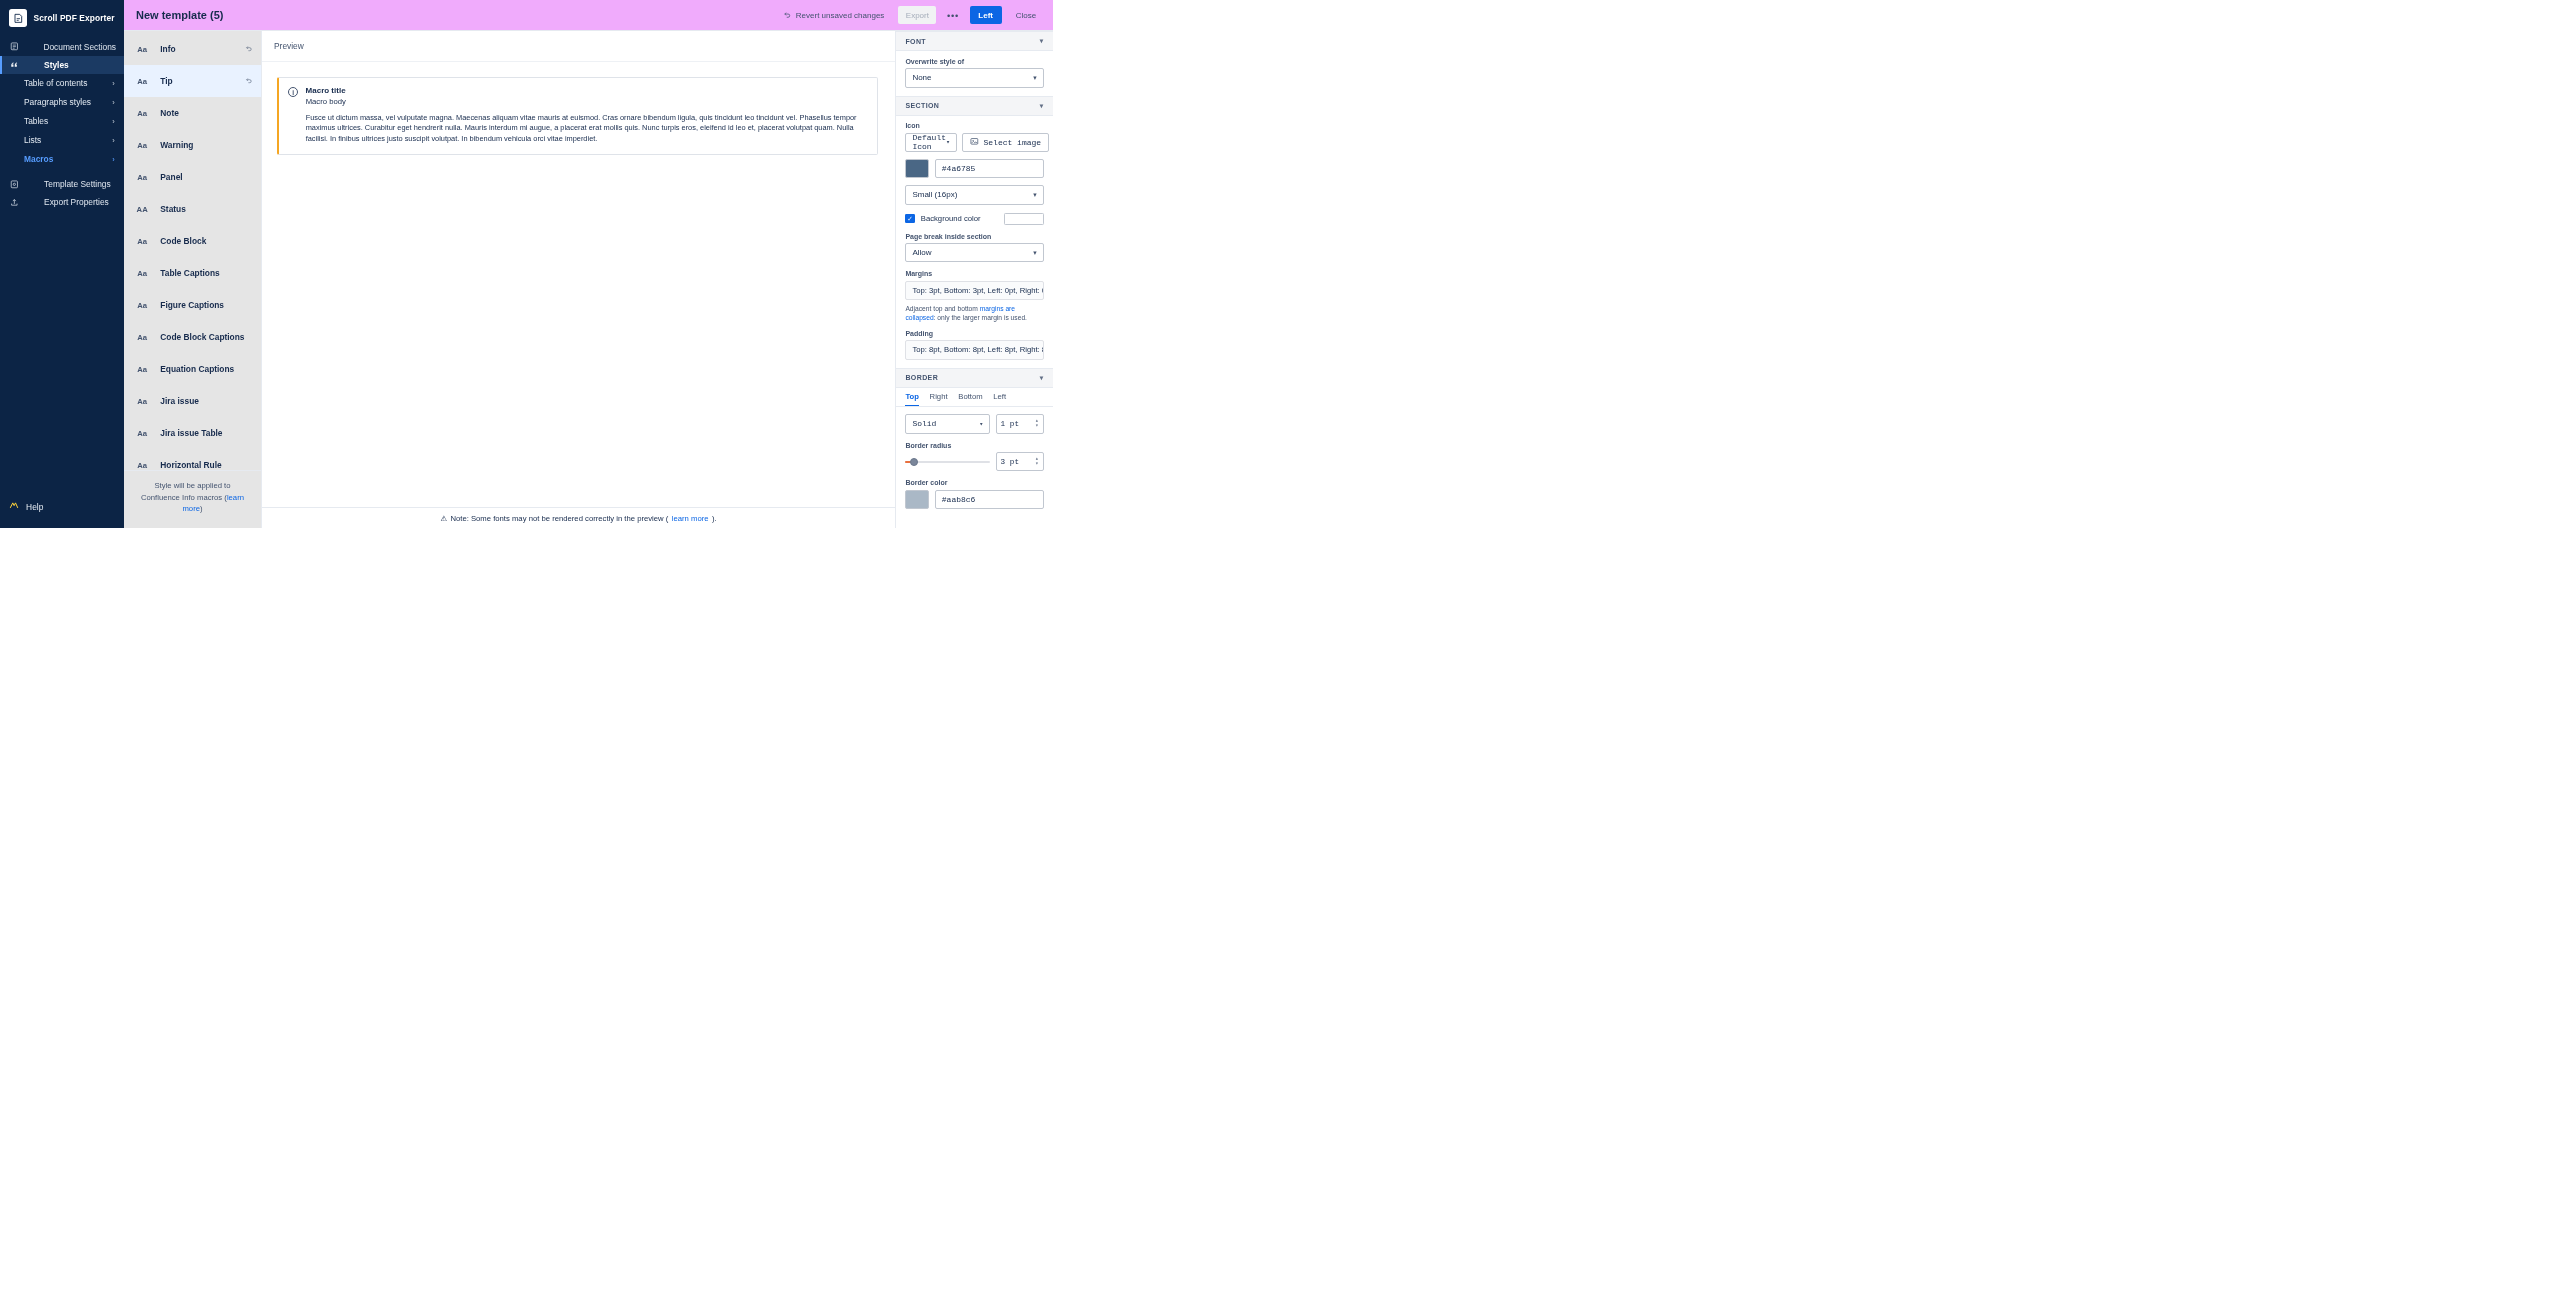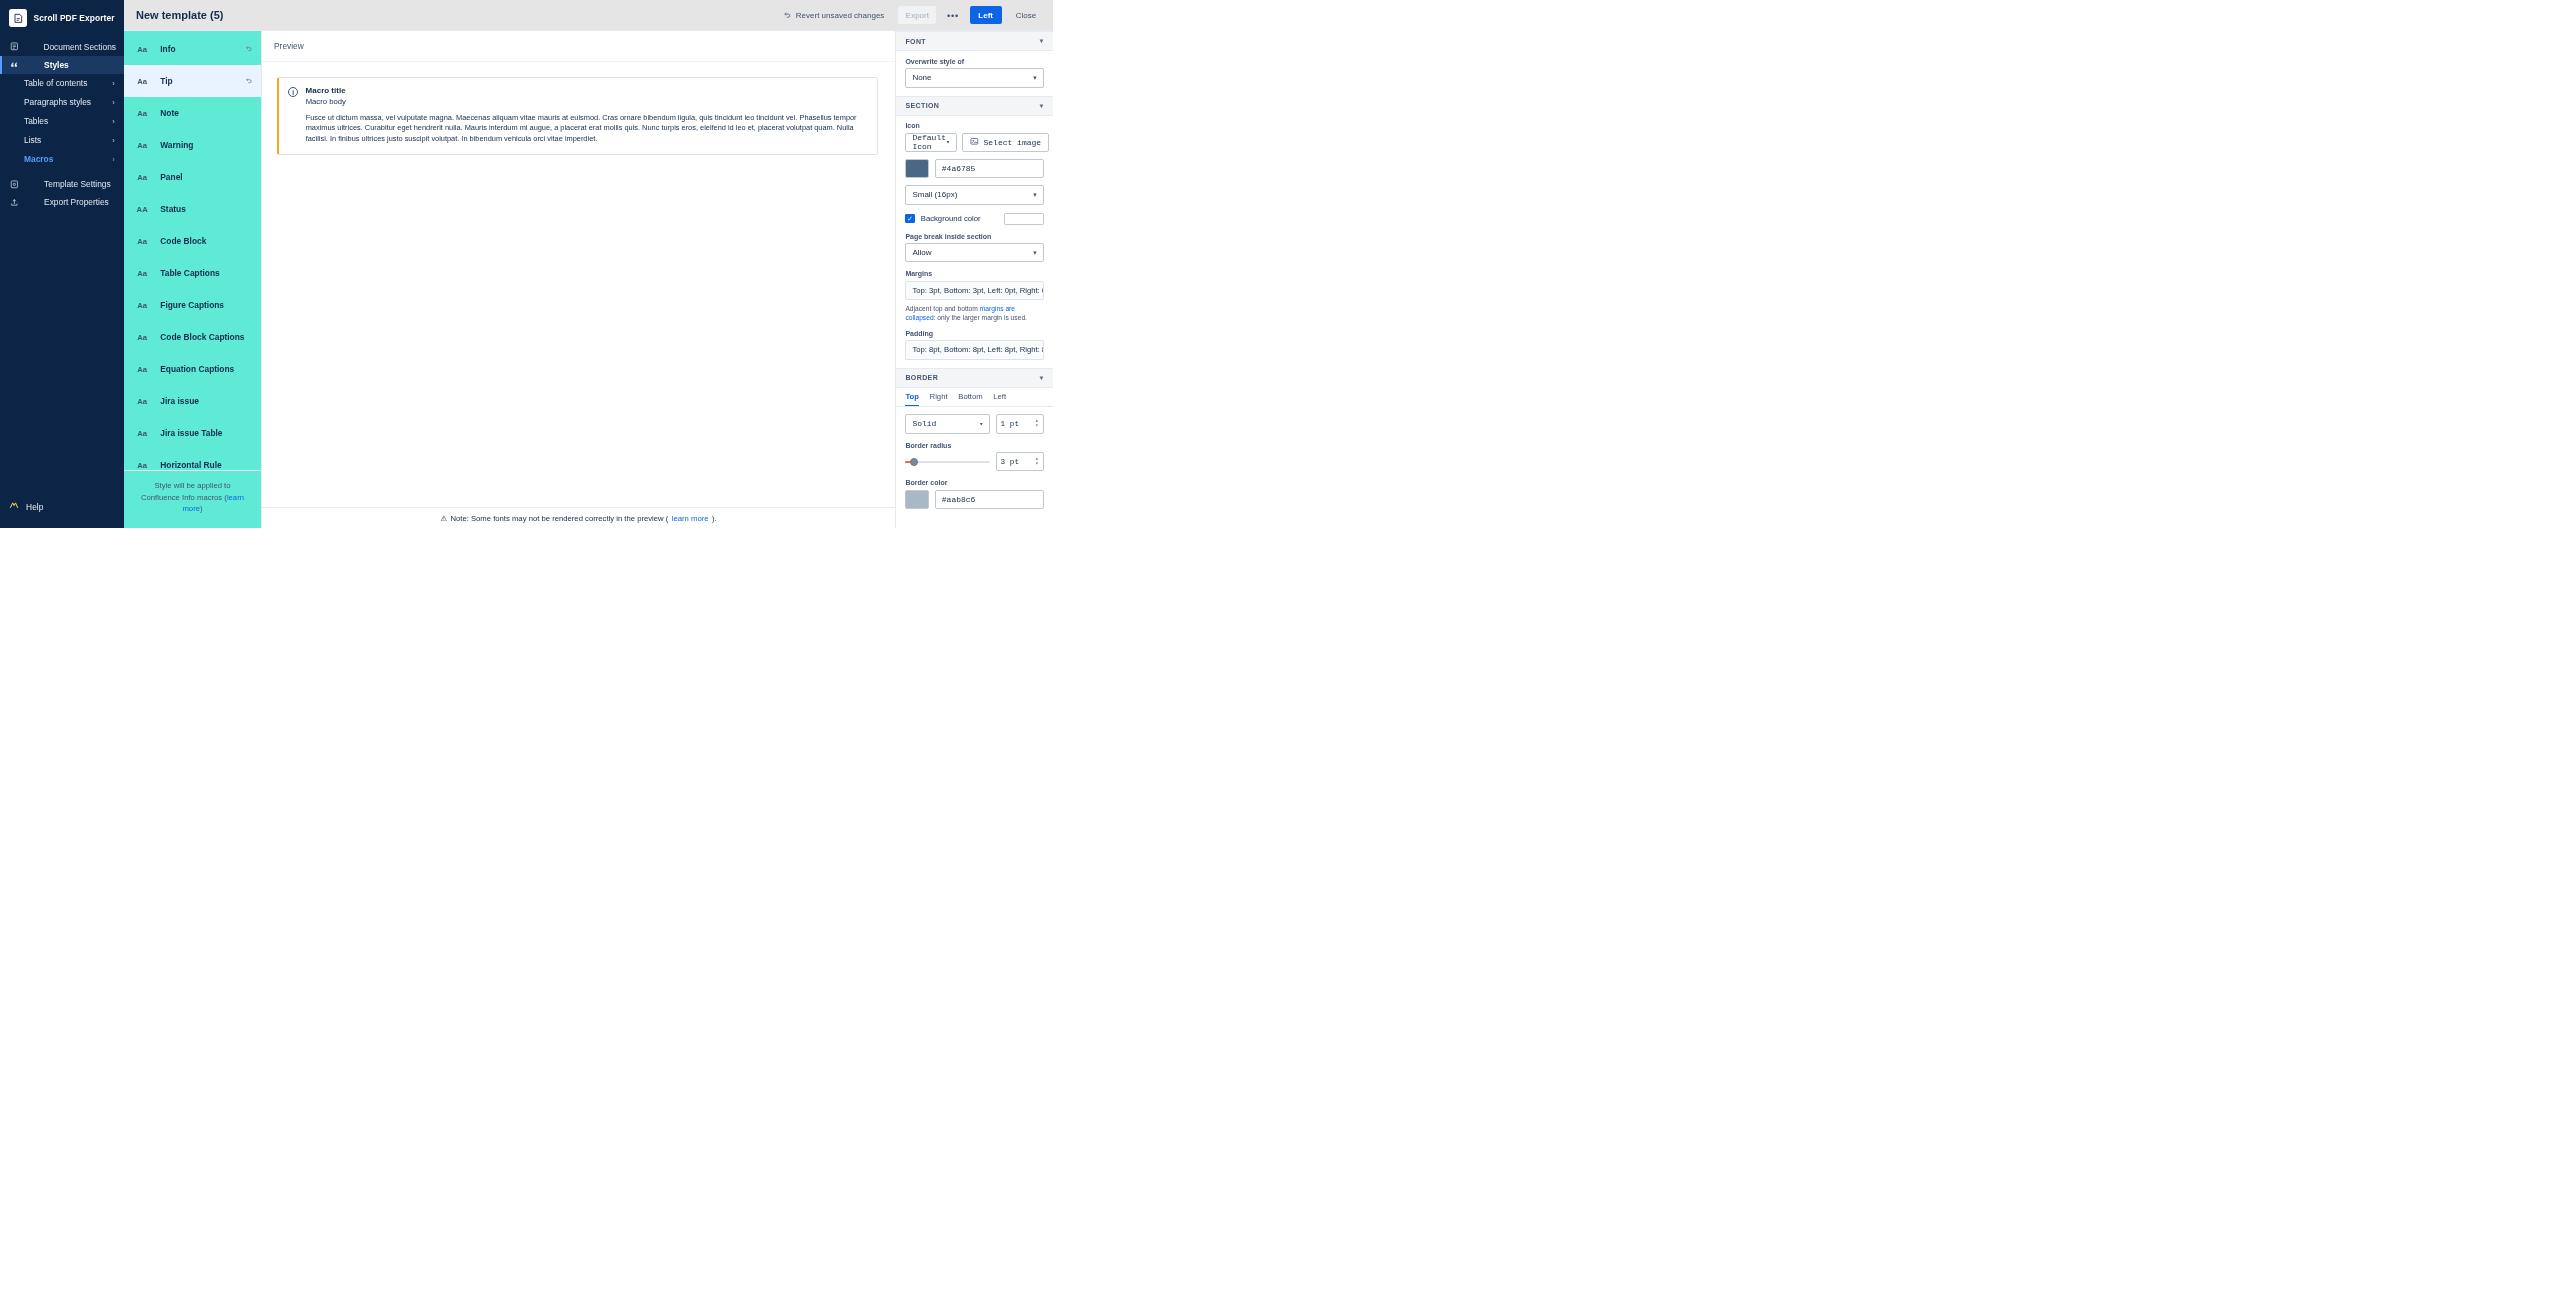--- a/index.html
+++ b/index.html
@@ -96,21 +96,21 @@
     height: 528px;
     display: flex;
     flex-direction: column;
     min-width: 0;
   }
 
   
   .topbar {
     height: 31px;
     min-height: 31px;
-    background: #e5e5e5;
+    background: #f0abfc;
     border-bottom: 0.7px solid #e6eaf0;
     display: flex;
     align-items: center;
     padding: 0 9.4px 0 12px;
   }
   .tpl-title {
     font-size: 11px;
     font-weight: 700;
     color: #172b4d;
   }
@@ -140,21 +140,21 @@
   .body-row {
     flex: 1;
     display: flex;
     min-height: 0;
   }
 
   
   .stylelist {
     width: 138px;
     min-width: 138px;
-    background: #5eead4;
+    background: #e5e5e5;
     border-right: 0.7px solid #e6eaf0;
     display: flex;
     flex-direction: column;
     min-height: 0;
   }
   .stylelist-scroll {
     flex: 1;
     overflow: hidden;
     padding-top: 2px;
   }

